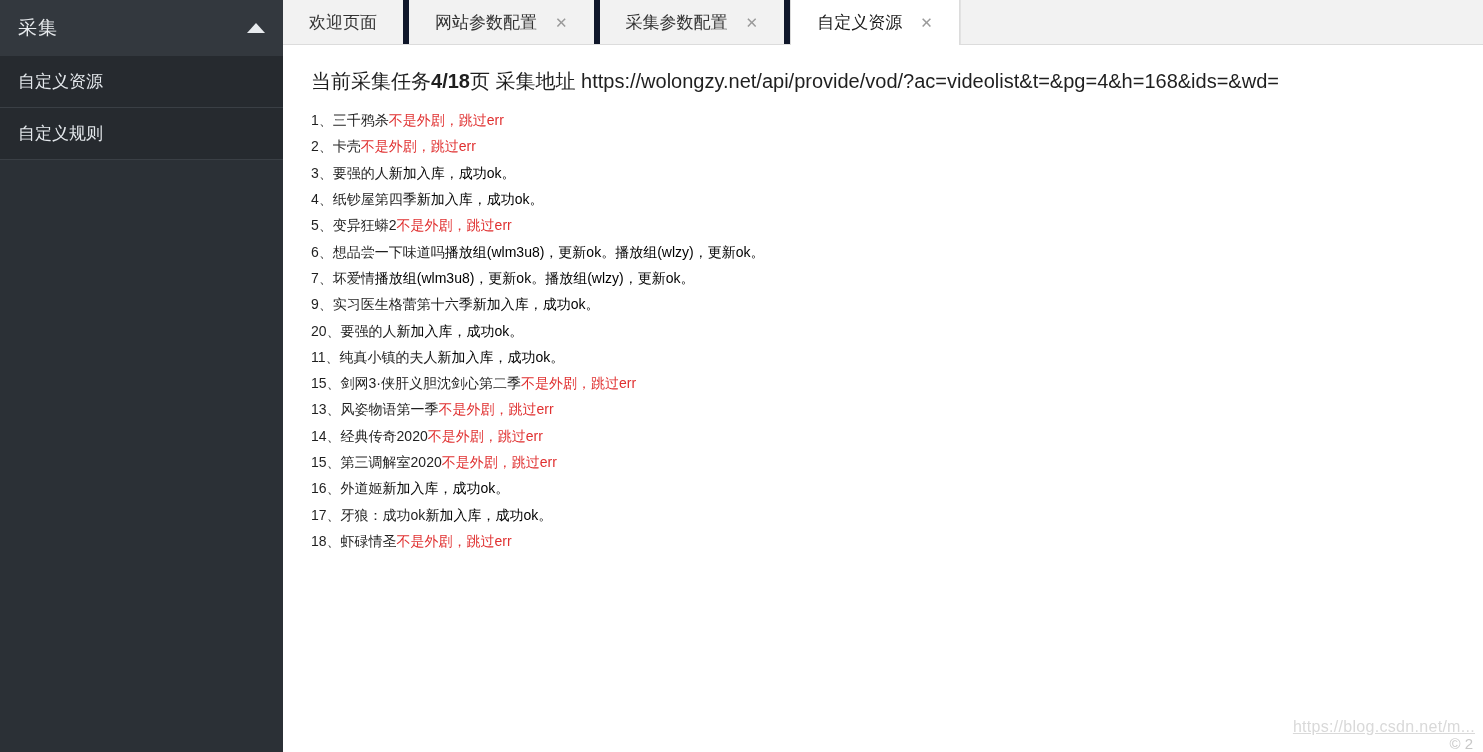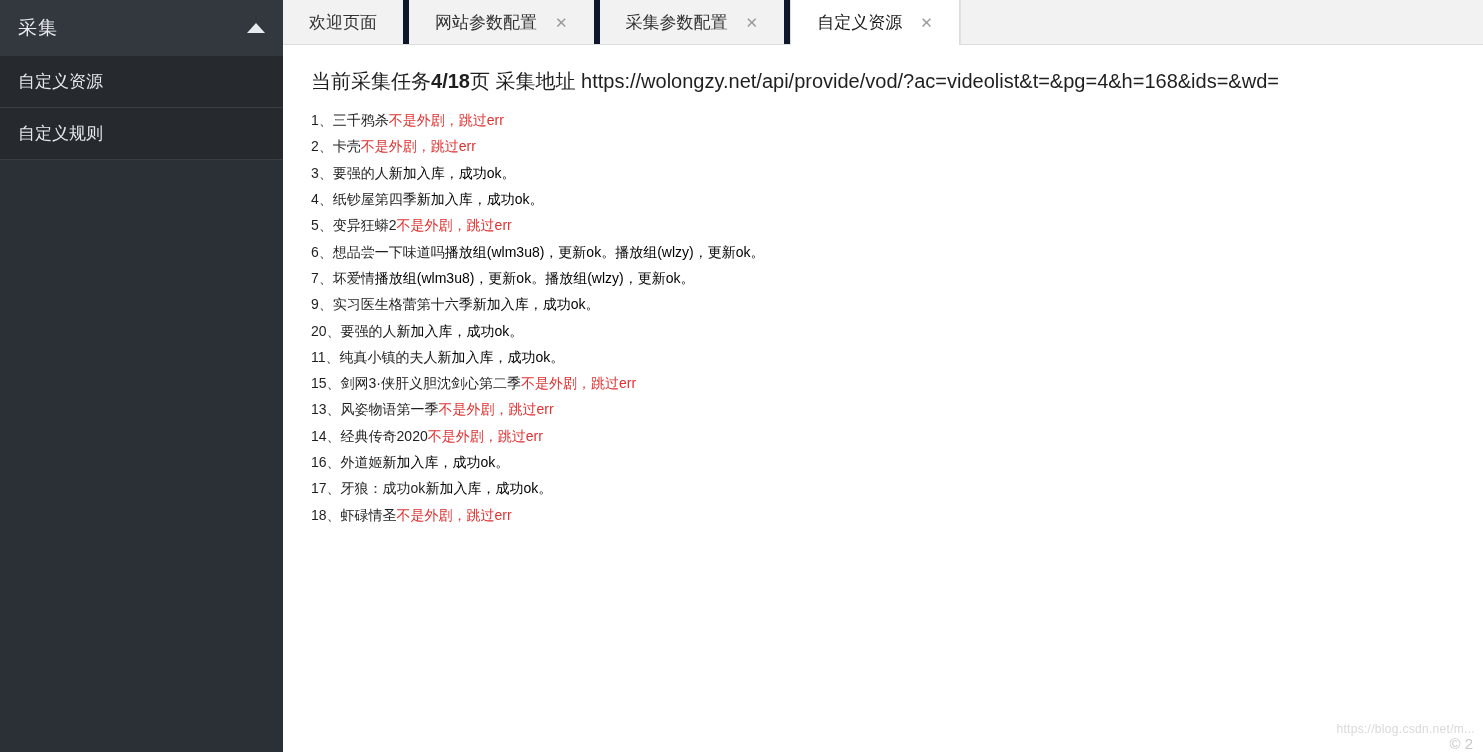--- a/index.html
+++ b/index.html
@@ -151,24 +151,25 @@
     line-height: 1.88;
     white-space: nowrap;
   }
   .ok { color: #000000; }
   .err { color: #e03030; }
 
   .watermark {
     position: absolute;
     right: 8px;
     bottom: 16px;
-    font-size: 12px;
+    font-size: 16px;
     color: #d9d9d9;
     letter-spacing: .3px;
     user-select: none;
+    text-decoration: underline;
   }
   .watermark2 {
     position: absolute;
     right: 10px;
     bottom: 0px;
     font-size: 15px;
     color: #c8c8c8;
     user-select: none;
   }
 </style>
@@ -251,20 +252,23 @@
       <div class="log-line">
         <span>15、</span><span>剑网3·侠肝义胆沈剑心第二季</span><span class="err">不是外剧，跳过err</span>
       </div>
       <div class="log-line">
         <span>13、</span><span>风姿物语第一季</span><span class="err">不是外剧，跳过err</span>
       </div>
       <div class="log-line">
         <span>14、</span><span>经典传奇2020</span><span class="err">不是外剧，跳过err</span>
       </div>
       <div class="log-line">
+        <span>15、</span><span>第三调解室2020</span><span class="err">不是外剧，跳过err</span>
+      </div>
+      <div class="log-line">
         <span>16、</span><span>外道姬</span><span class="ok">新加入库，成功ok。</span>
       </div>
       <div class="log-line">
         <span>17、</span><span>牙狼：成功ok</span><span class="ok">新加入库，成功ok。</span>
       </div>
       <div class="log-line">
         <span>18、</span><span>虾碌情圣</span><span class="err">不是外剧，跳过err</span>
       </div>
     </div>
   </div>

